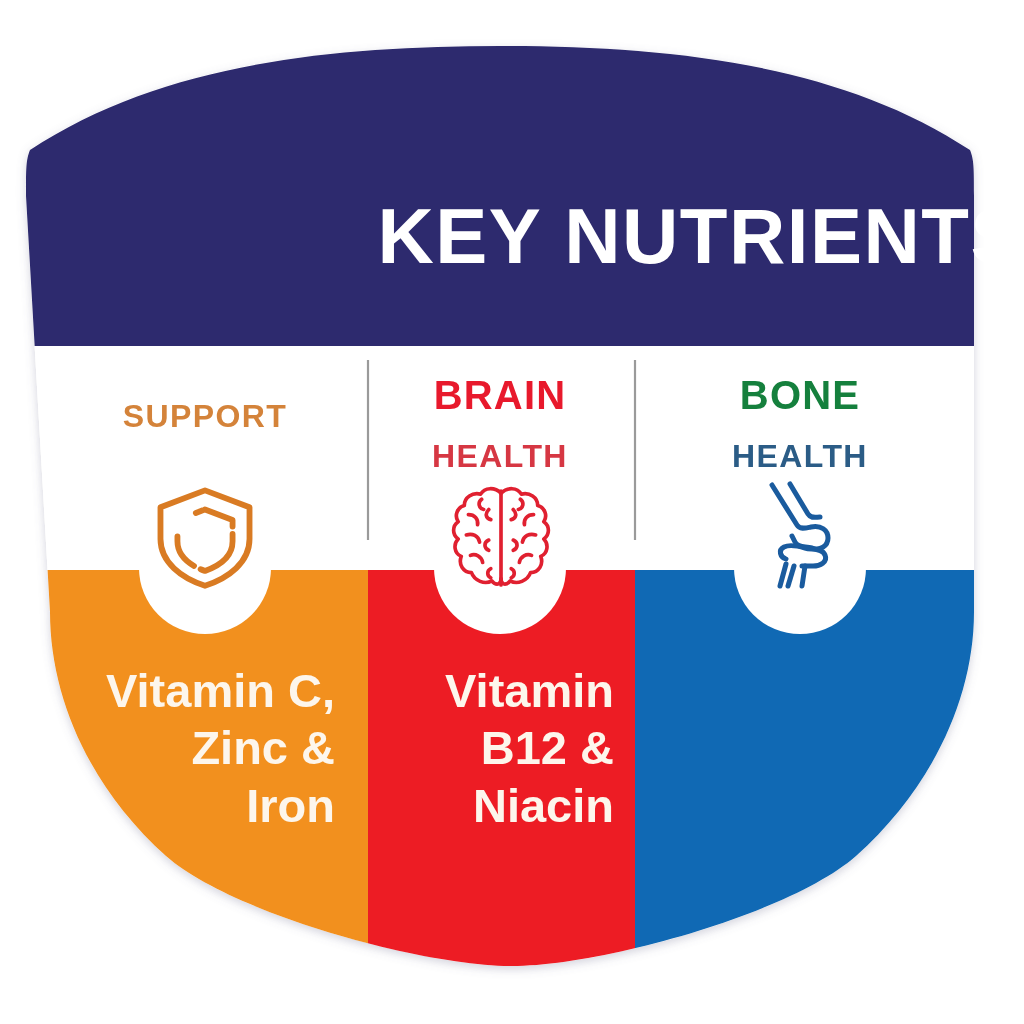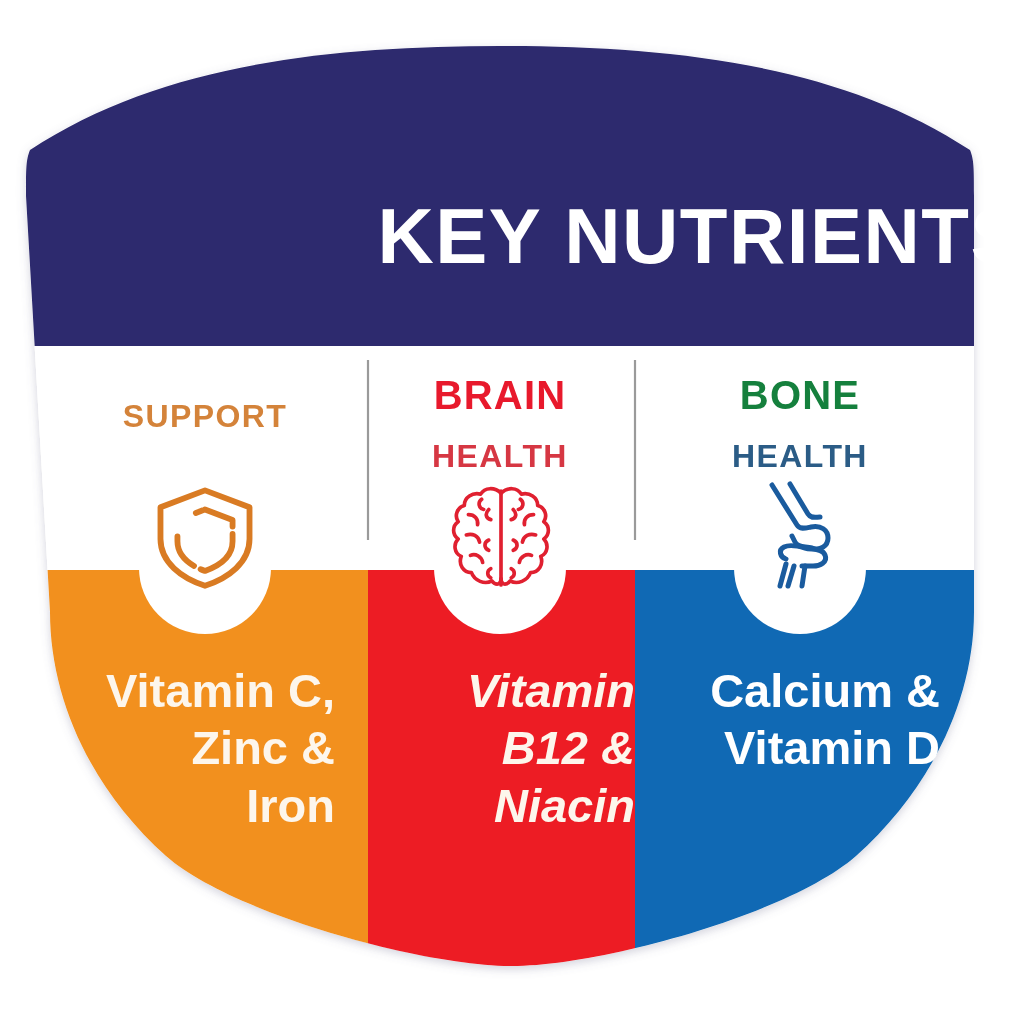--- a/index.html
+++ b/index.html
@@ -76,21 +76,21 @@
     text-align:right;
     color:#FDF6EC;
     font-family:"Liberation Sans",sans-serif;
     font-weight:bold;
     font-size:47px;
     line-height:1.22;
     pointer-events:none;
     white-space:pre-line;
   }
   #text-immune{left:75px;top:662px;width:260px;}
-  #text-brain{left:385px;top:662px;width:250px;font-style:italic;}
+  #text-brain{left:364px;top:662px;width:250px;}
   #text-bone{left:640px;top:662px;width:300px;color:#FFFFFF;}
 
   
   .icon-box{position:absolute;pointer-events:none;}
   #icon-shield{left:152px;top:484px;width:106px;height:106px;}
   #icon-brain{left:450px;top:484px;width:102px;height:106px;}
   #icon-bone{left:750px;top:478px;width:100px;height:112px;}
 </style>
 </head>
 <body>
@@ -255,16 +255,14 @@
       </g>
     </svg>
   </div>
 
   <div class="band-text" id="text-immune">Vitamin C,
 Zinc &amp;
 Iron</div>
   <div class="band-text" id="text-brain">Vitamin
 B12 &amp;
 Niacin</div>
-  <div class="band-text" id="text-bone">Calcium &amp;
-Vitamin D</div>
 
 </div>
 
 </body></html>

